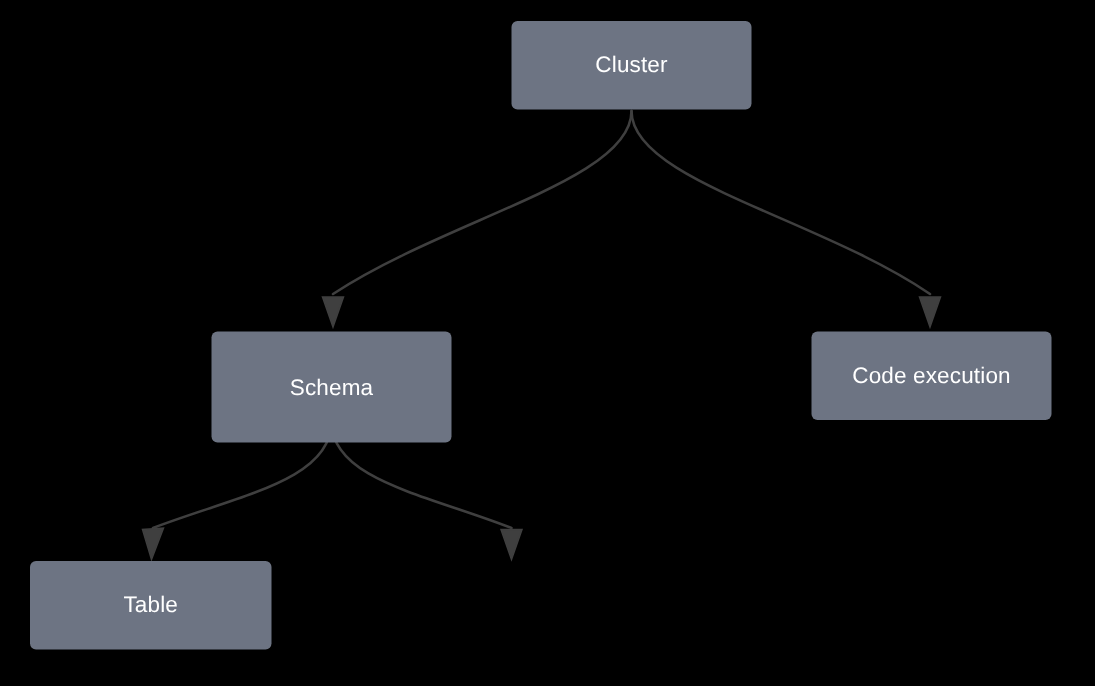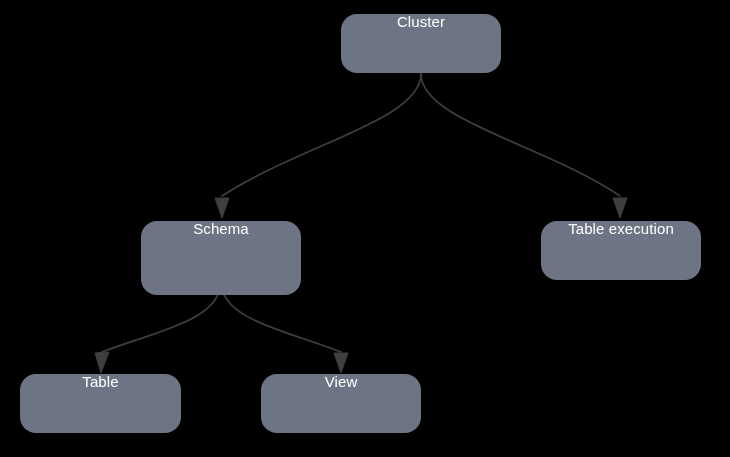--- a/index.html
+++ b/index.html
@@ -27,22 +27,23 @@
     position: absolute;
     top: 0;
     left: 0;
     width: 730px;
     height: 457px;
     pointer-events: none;
   }
   .node {
     position: absolute;
     box-sizing: border-box;
-    border-radius: 16px;
+    border-radius: 4px;
     display: flex;
+    align-items: center;
     justify-content: center;
     color: #ffffff;
     font-family: "Liberation Sans", sans-serif;
     font-size: 15px;
     font-weight: 400;
     letter-spacing: 0.1px;
     line-height: 1;
     text-align: center;
     user-select: none;
   }
@@ -77,24 +78,21 @@
 
   <div class="node" id="node-cluster" style="left: 341px; top: 14px; width: 160px; height: 59px; background: rgb(109, 116, 131); color: rgb(255, 255, 255);">
     <span class="node-label">Cluster</span>
   </div>
 
   <div class="node" id="node-schema" style="left: 141px; top: 221px; width: 160px; height: 74px; background: rgb(109, 116, 131); color: rgb(255, 255, 255);">
     <span class="node-label">Schema</span>
   </div>
 
   <div class="node" id="node-code-execution" style="left: 541px; top: 221px; width: 160px; height: 59px; background: rgb(109, 116, 131); color: rgb(255, 255, 255);">
-    <span class="node-label">Table execution</span>
+    <span class="node-label">Code execution</span>
   </div>
 
   <div class="node" id="node-table" style="left: 20px; top: 374px; width: 161px; height: 59px; background: rgb(109, 116, 131); color: rgb(255, 255, 255);">
     <span class="node-label">Table</span>
   </div>
 
-  <div class="node" id="node-view" style="left: 261px; top: 374px; width: 160px; height: 59px; background: rgb(109, 116, 131); color: rgb(255, 255, 255);">
-    <span class="node-label">View</span>
-  </div>
 
 </div>
 
 </body></html>

